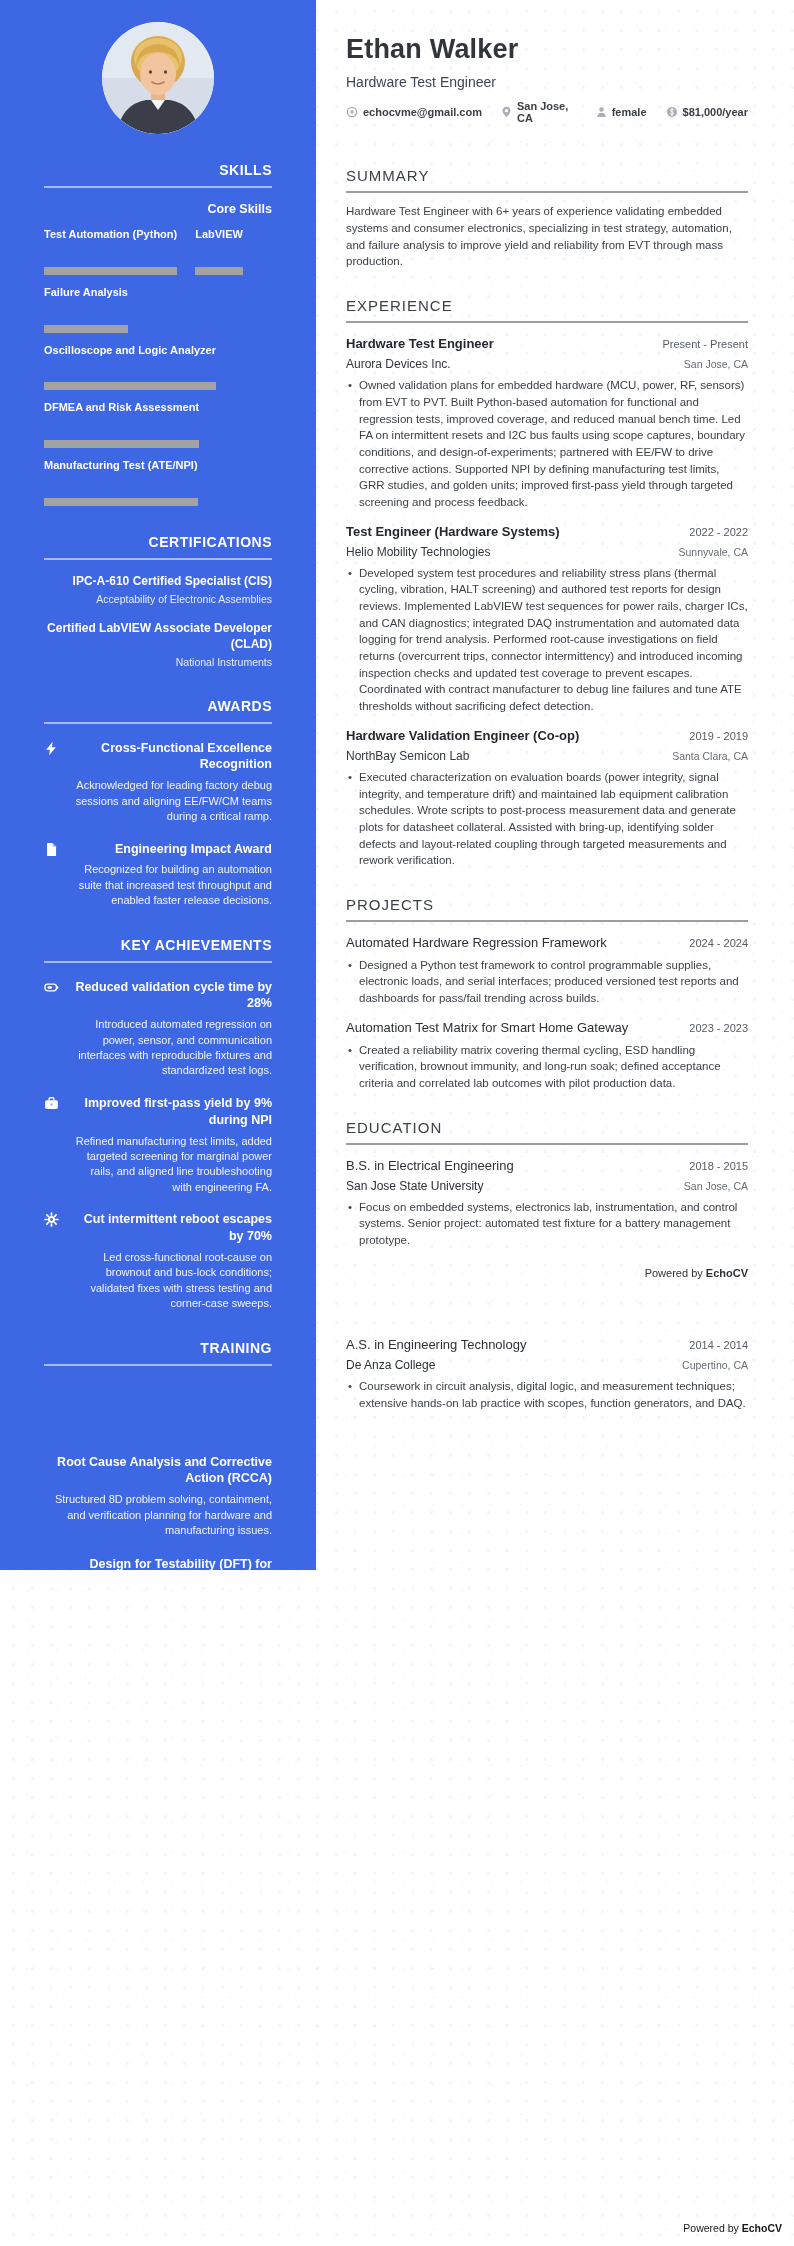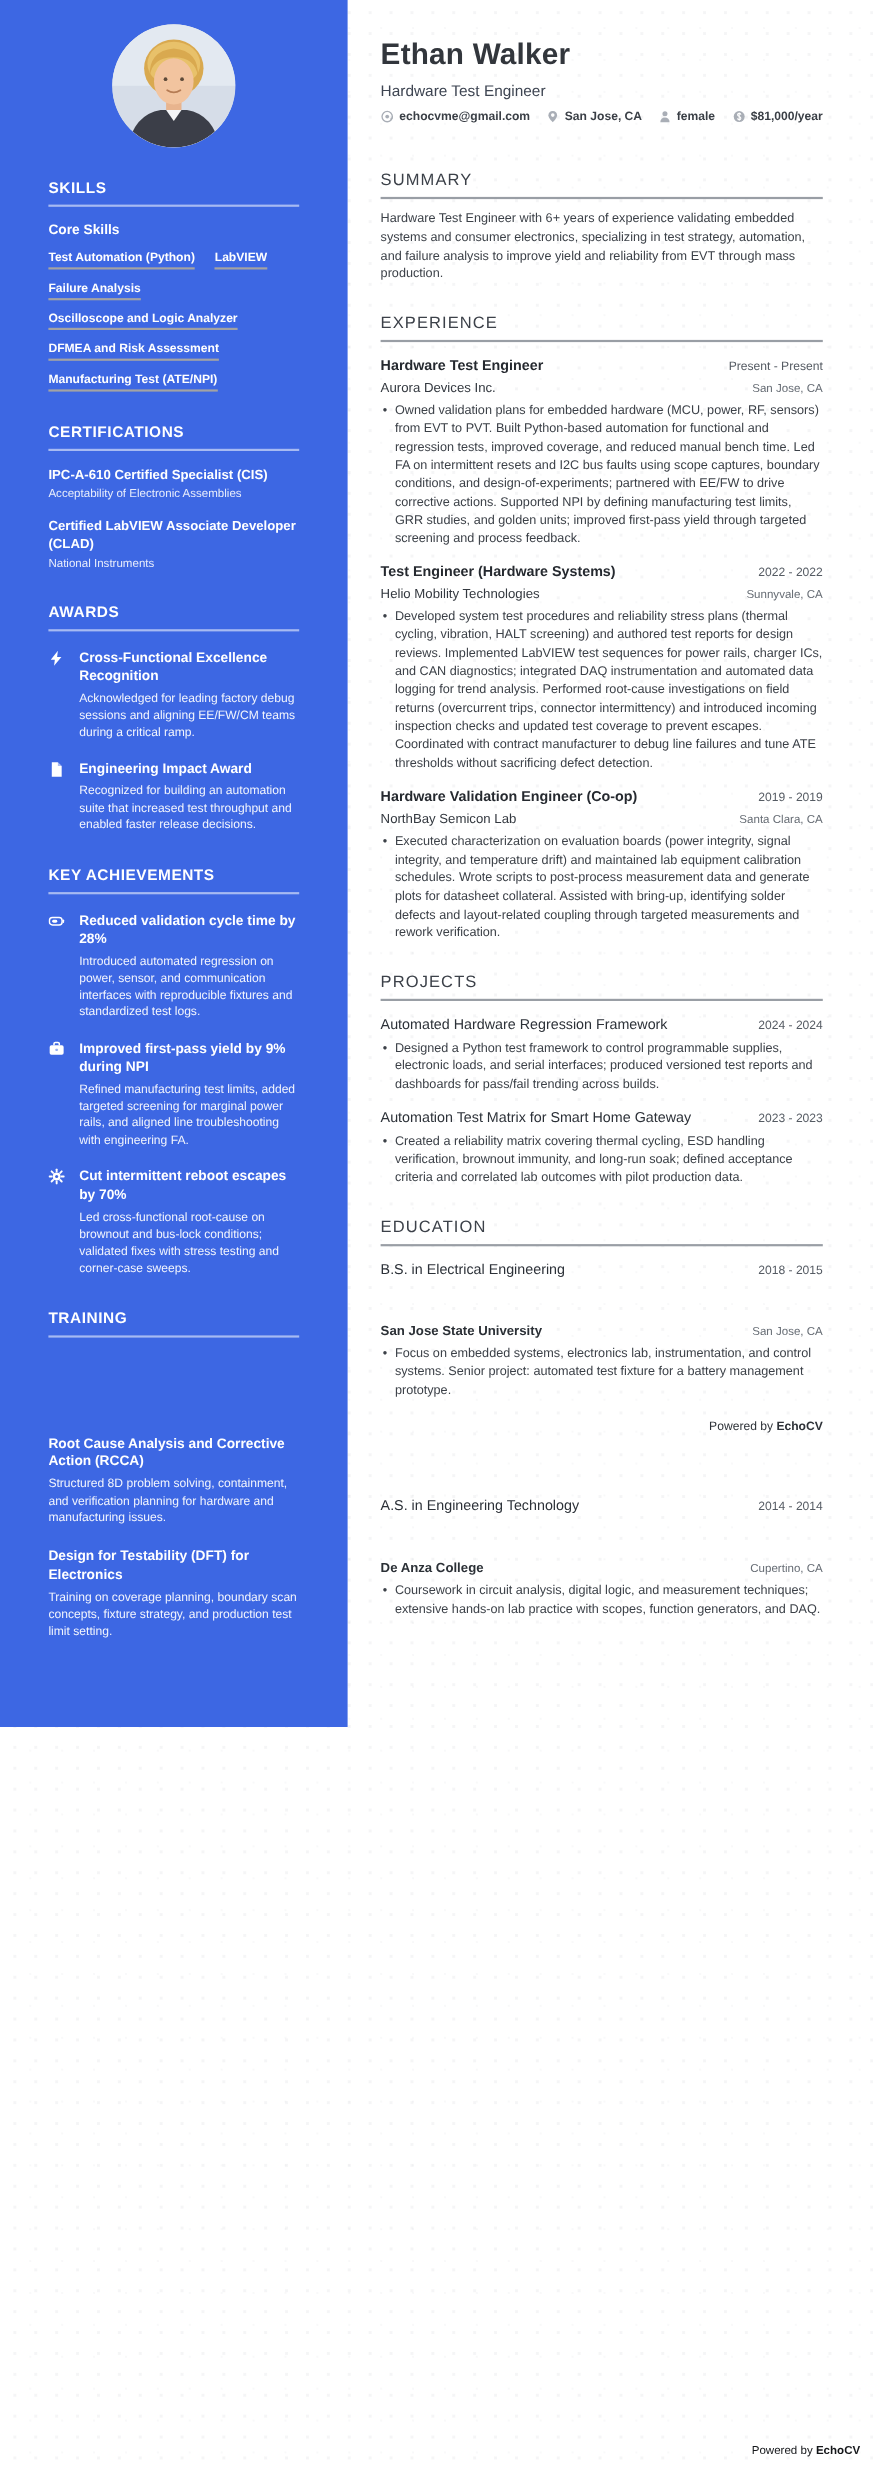--- a/index.html
+++ b/index.html
@@ -15,58 +15,58 @@
     background-position:4px 2px, 13px 11px;
   }
 
   
   .sidebar {
     position:absolute; left:0; top:0; width:316px; height:1570px;
     background:#3d67e3; color:#fff; padding:0 44px;
   }
   .avatar { width:112px; height:112px; margin:22px auto 0; border-radius:50%; overflow:hidden; background:#d9dfe9; }
   .avatar svg { display:block; }
-  .side-section { margin-top:28px; }
+  .side-section { margin-top:28px;text-align:right; }
   .side-h { margin:0; font-size:14px; font-weight:700; letter-spacing:.5px; color:#fff; }
   .side-rule { height:2px; background:rgba(255,255,255,.55); margin-top:8px; }
   .group-label { margin-top:14px; font-size:12.5px; font-weight:700; }
   .chips { margin-top:12px; display:flex; flex-wrap:wrap; column-gap:18px; row-gap:11px; }
-  .chip { font-size:11px; font-weight:700; padding-bottom:1px; border-bottom:2px solid #a3a3a3; line-height:1.25; }
+  .chip { font-size:11px; font-weight:700; padding-bottom:25px; border-bottom:8px solid #a3a3a3; line-height:1.25; }
   .cert-item { margin-top:13px; }
   .cert-title { font-size:12px; font-weight:700; line-height:1.35; }
   .cert-sub { margin-top:4px; font-size:10.5px; color:rgba(255,255,255,.88); line-height:1.3; }
   .ic-item { display:flex; gap:12px; margin-top:16px; }
   .ic-item .icon { flex:0 0 16px; padding-top:1px; }
   .ic-item .icon svg { display:block; }
   .ic-title { font-size:12.5px; font-weight:700; line-height:1.35; }
   .ic-desc { margin-top:5px; font-size:11px; line-height:1.4; color:rgba(255,255,255,.93); }
   .training-item { margin-top:18px; }
   .training-item.page-gap { margin-top:88px; }
   .tr-title { font-size:12.5px; font-weight:700; line-height:1.35; }
   .tr-desc { margin-top:5px; font-size:11px; line-height:1.4; color:rgba(255,255,255,.93); }
 
   
   .main { position:absolute; left:316px; top:0; width:478px; padding:34px 46px 0 30px; }
   .name { font-size:27px; font-weight:700; color:#32363c; letter-spacing:.2px; line-height:1.15; }
   .job-headline { margin-top:9px; font-size:14px; font-weight:500; color:#3e4552; }
-  .contact-row { margin-top:10px; display:flex; align-items:center; gap:5px; font-size:11px; font-weight:700; color:#3a3f46;justify-content:space-between; }
+  .contact-row { margin-top:10px; display:flex; align-items:center; gap:19px; font-size:11px; font-weight:700; color:#3a3f46; }
   .contact-item { display:flex; align-items:center; gap:5px; }
   .contact-item svg { display:block; }
   .main-section { margin-top:27px; }
   .main-section.first { margin-top:43px; }
   .main-h { margin:0; font-size:15px; font-weight:500; letter-spacing:1px; color:#3c4149; }
   .main-rule { height:2px; background:#999ea5; margin-top:7px; }
   .summary-text { margin-top:10px; font-size:11.5px; line-height:1.46; color:#3c4148; }
   .entry { margin-top:13px; }
   .row { display:flex; justify-content:space-between; align-items:baseline; gap:10px; }
   .e-title { font-size:13px; font-weight:700; color:#25292f; line-height:1.3; }
   .e-title.normal { font-weight:400; color:#2c3138; }
   .e-dates { font-size:11px; color:#555b63; white-space:nowrap; }
   .e-company { font-size:12px; font-weight:400; color:#33383f; line-height:1.35; }
-  .e-company.semibold { font-weight:700; color:#2b3036;margin-top:36px; }
+  .e-company.semibold { font-weight:400; color:#2b3036; }
   .e-loc { font-size:10.5px; color:#666c74; white-space:nowrap; }
   .crow { margin-top:3px; }
   .bullet { position:relative; margin-top:5px; padding-left:13px; font-size:11.5px; line-height:1.45; color:#3c4148; }
   .bullet::before { content:"•"; position:absolute; left:2px; top:0; }
   .powered-inline { margin-top:18px; text-align:right; font-size:11px; color:#2e3238; }
   .powered-inline b { font-weight:700; }
   .edu-gap { margin-top:58px; }
   .powered-bottom { position:absolute; right:12px; top:2222px; font-size:10.5px; color:#15171a; }
   .powered-bottom b { font-weight:700; }
 </style>

